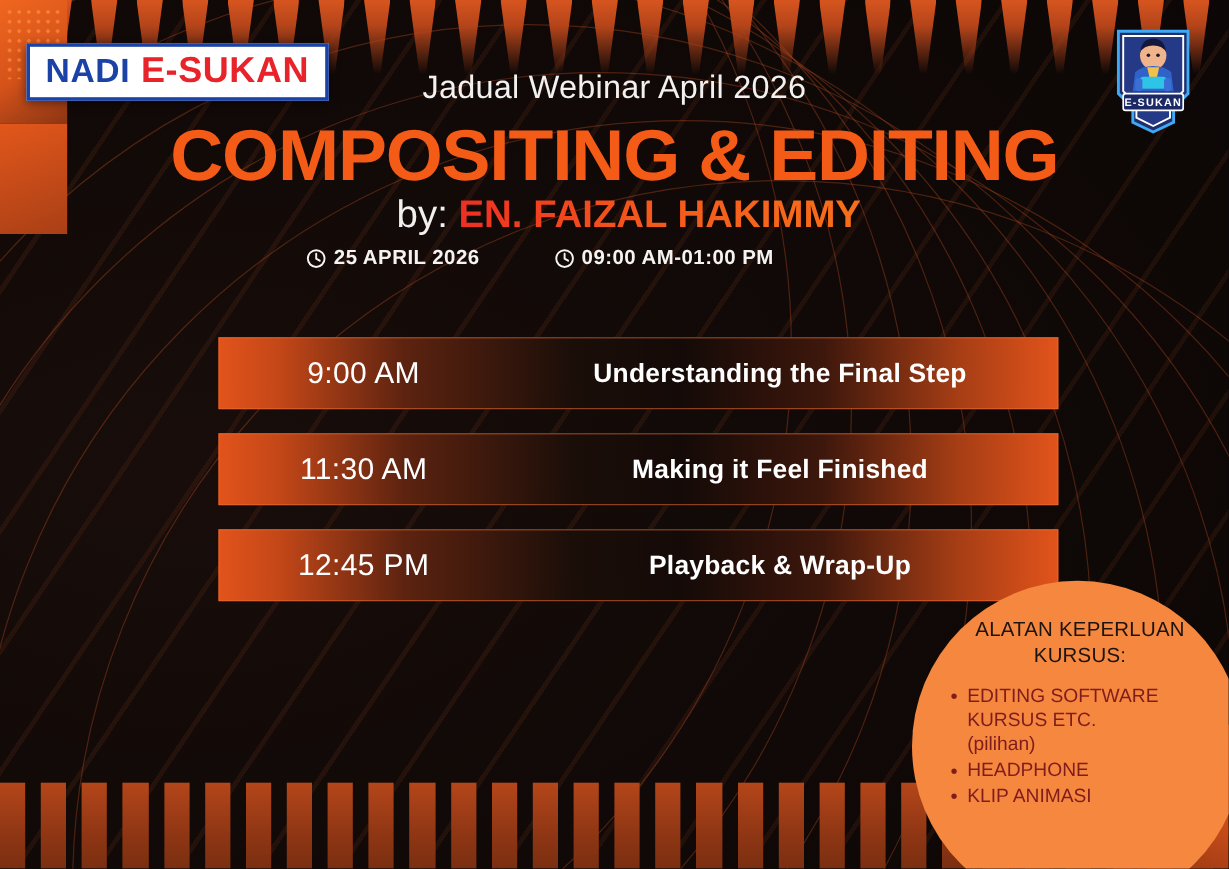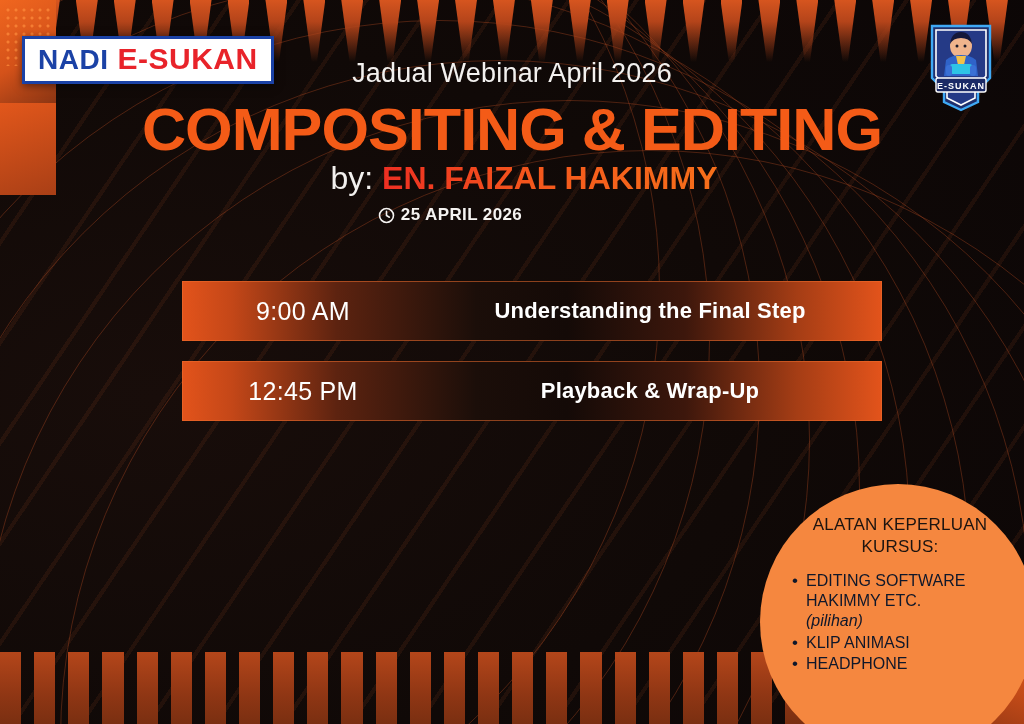--- a/index.html
+++ b/index.html
@@ -192,28 +192,28 @@
   .req-title {
     text-align: center; font-size: 17px; font-weight: 400;
     line-height: 1.28; letter-spacing: .2px; color: #1c1410;
     padding: 0 14px;
   }
   .req-list {
     margin-top: 13px; padding-left: 20px; list-style: none;
   }
   .req-list li {
     position: relative; font-size: 16px; line-height: 1.28;
-    color: #0f172a; margin-bottom: 1px;
+    color: #7f1d1d; margin-bottom: 1px;
   }
   .req-list li.bulleted::before {
     content: "\2022"; position: absolute; left: -14px; top: -1px;
     font-size: 17px; line-height: 1.28;
   }
   .req-list li .sub { display: block; }
-  .req-list li .ital { font-style: italic; display: block; }
+  .req-list li .ital { display: block; }
 </style>
 </head>
 <body>
 
 <div id="poster">
 
   <div class="bg-base"></div>
 
   <div class="arcs">
     <div class="arc" style="left:-520px; top:-300px; width:1180px; height:1180px;"></div>
@@ -338,46 +338,57 @@
   </div>
 
   <div class="meta-row">
     <div class="meta-item">
       <svg class="clock-ico" width="17" height="17" viewBox="0 0 20 20">
         <circle cx="10" cy="10" r="8.2" fill="none" stroke="#f5f3f1" stroke-width="1.9"></circle>
         <path d="M10 5.2 V10 L13.4 12" fill="none" stroke="#f5f3f1" stroke-width="1.9" stroke-linecap="round"></path>
       </svg>
       <span class="txt">25 APRIL 2026</span>
     </div>
+    <div class="meta-item">
+      <svg class="clock-ico" width="17" height="17" viewBox="0 0 20 20">
+        <circle cx="10" cy="10" r="8.2" fill="none" stroke="#f5f3f1" stroke-width="1.9"></circle>
+        <path d="M10 5.2 V10 L13.4 12" fill="none" stroke="#f5f3f1" stroke-width="1.9" stroke-linecap="round"></path>
+      </svg>
+      <span class="txt">09:00 AM-01:00 PM</span>
+    </div>
   </div>
 
   <div class="schedule">
     <div class="row wide">
       <span class="time">9:00 AM</span>
       <span class="topic">Understanding the Final Step</span>
     </div>
+    <div class="row wide">
+      <span class="time">11:30 AM</span>
+      <span class="topic">Making it Feel Finished</span>
+    </div>
     <div class="row extrawide">
       <span class="time">12:45 PM</span>
       <span class="topic">Playback &amp; Wrap-Up</span>
     </div>
   </div>
 
   <div class="req-circle">
     <div class="req-title">
       <span>ALATAN KEPERLUAN</span><br>
       <span>KURSUS:</span>
     </div>
     <ul class="req-list">
       <li class="bulleted">
         <span>EDITING SOFTWARE</span>
-        <span class="sub">HAKIMMY ETC.</span>
+        <span class="sub">KURSUS ETC.</span>
         <span class="ital">(pilihan)</span>
+      </li>
+      <li class="bulleted">
+        <span>HEADPHONE</span>
       </li>
       <li class="bulleted">
         <span>KLIP ANIMASI</span>
       </li>
-      <li class="bulleted">
-        <span>HEADPHONE</span>
-      </li>
     </ul>
   </div>
 
 </div>
 
 </body></html>

